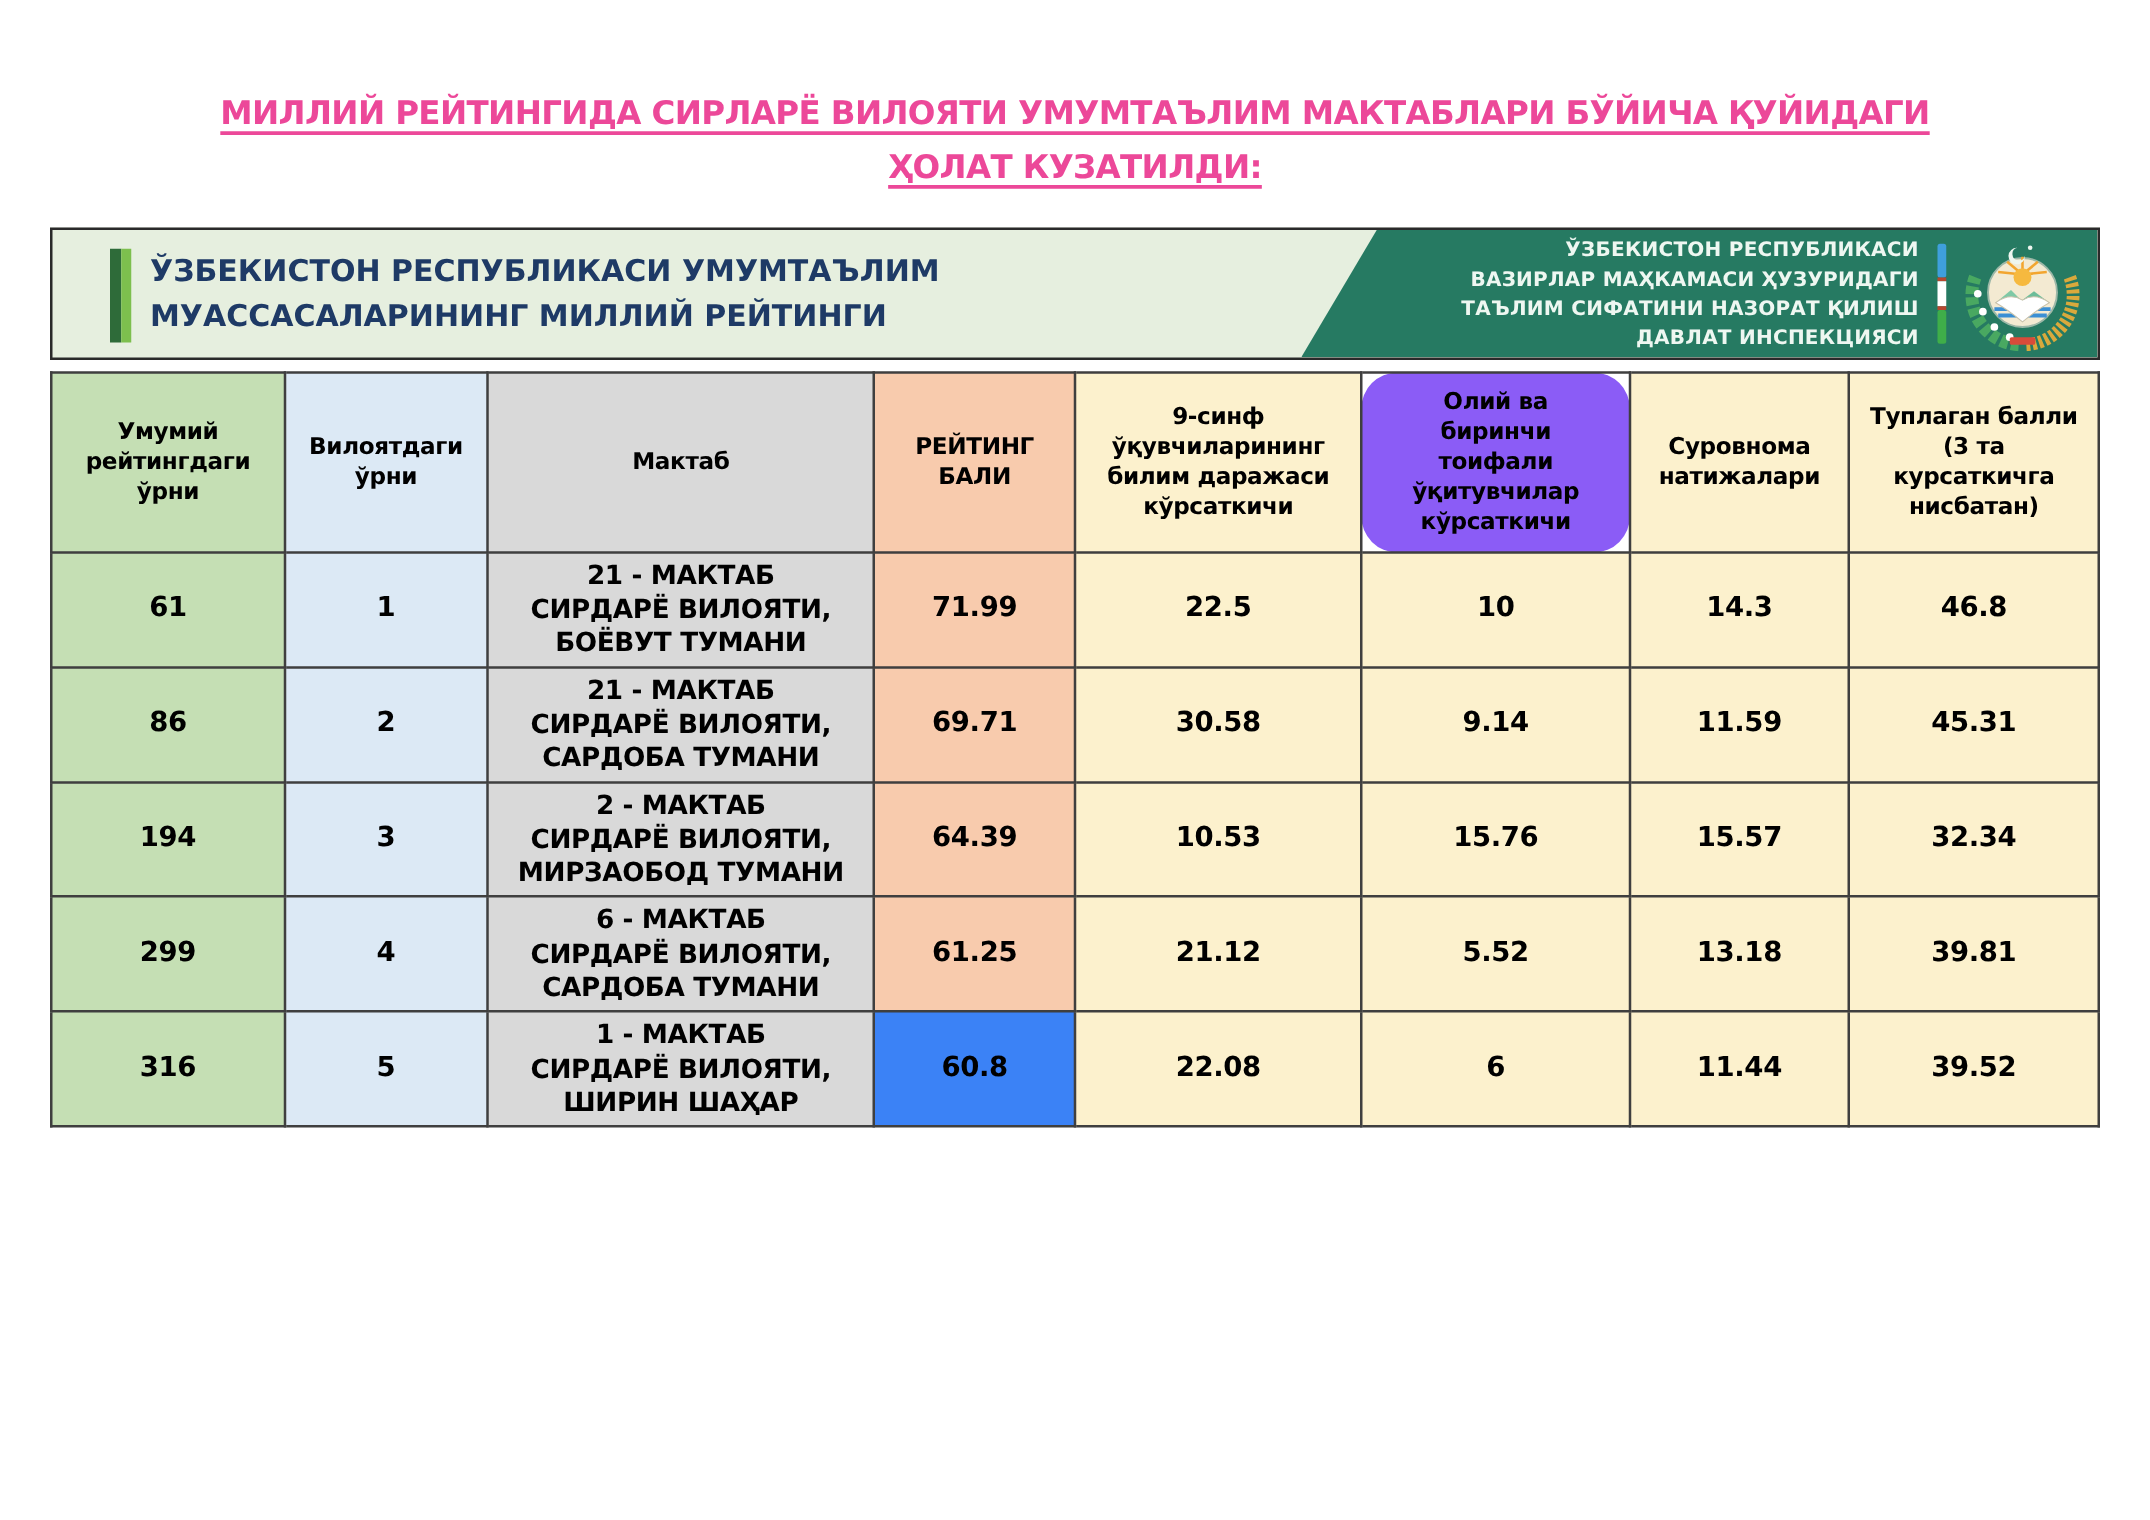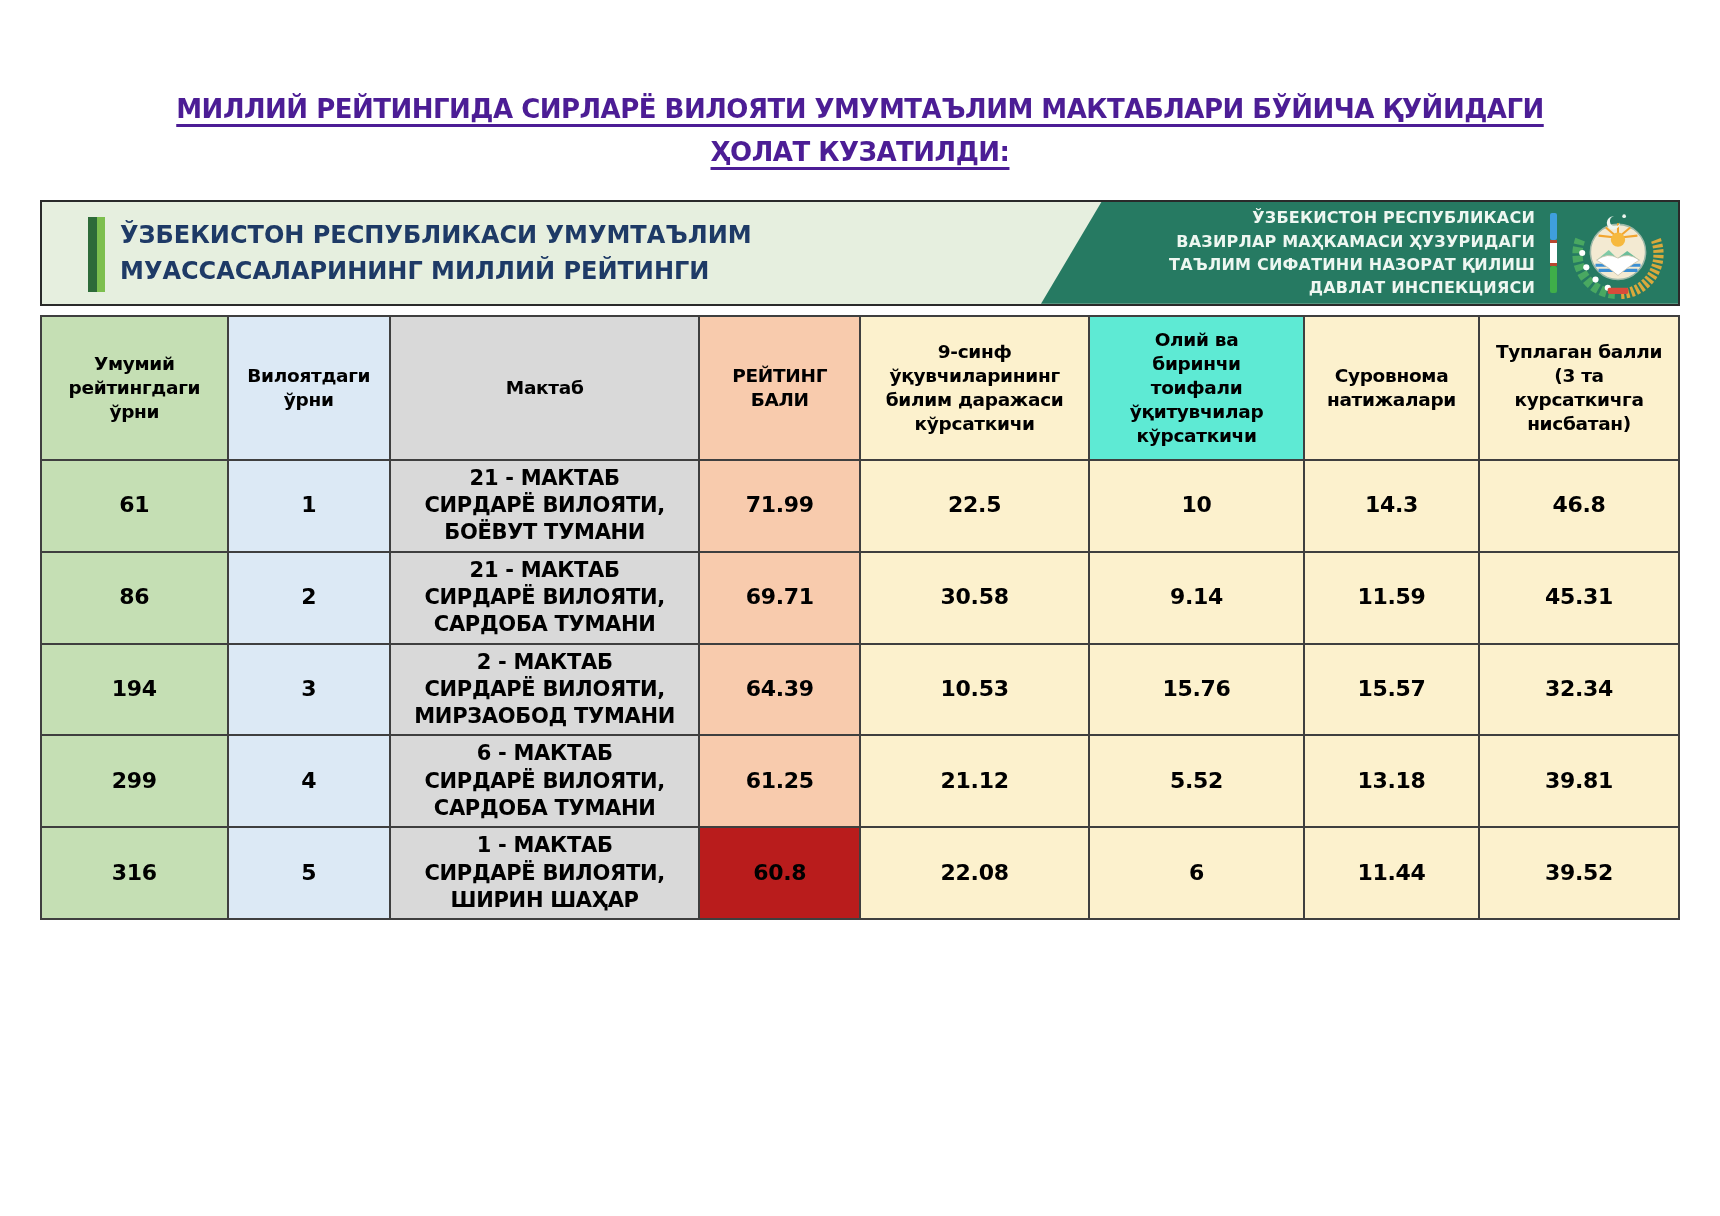--- a/index.html
+++ b/index.html
@@ -7,26 +7,26 @@
   body {
     width: 1720px; height: 1216px;
     background: #ffffff;
     font-family: "DejaVu Sans", "Liberation Sans", sans-serif;
     overflow: hidden;
   }
   .page { position: relative; width: 1720px; height: 1216px; }
 
   
   .doc-title {
-    padding-top: 88px;
+    padding-top: 70px;
     margin: 0 120px;
     text-align: center;
     font-size: 26px;
     font-weight: bold;
-    color: #4c1d95;
+    color: #ec4899;
     letter-spacing: -0.5px;
     line-height: 1.65;
     white-space: pre-line;
     text-decoration: underline;
     text-decoration-thickness: 2.5px;
     text-underline-offset: 6px;
   }
 
   
   .banner {
@@ -190,21 +190,21 @@
 ўрни</th>
           <th style="background: rgb(220, 233, 245);">Вилоятдаги
 ўрни</th>
           <th style="background: rgb(217, 217, 217);">Мактаб</th>
           <th style="background: rgb(248, 203, 173);">РЕЙТИНГ
 БАЛИ</th>
           <th style="background: rgb(252, 241, 205);">9-синф
 ўқувчиларининг
 билим даражаси
 кўрсаткичи</th>
-          <th style="background: #5eead4;">Олий ва
+          <th style="background: #8b5cf6; border-radius: 29px;">Олий ва
 биринчи
 тоифали
 ўқитувчилар
 кўрсаткичи</th>
           <th style="background: rgb(252, 241, 205);">Суровнома
 натижалари</th>
           <th style="background: rgb(252, 241, 205);">Туплаган балли
 (3 та
 курсаткичга
 нисбатан)</th>
@@ -258,21 +258,21 @@
           <td style="background: rgb(252, 241, 205);">5.52</td>
           <td style="background: rgb(252, 241, 205);">13.18</td>
           <td style="background: rgb(252, 241, 205);">39.81</td>
         </tr>
         <tr>
           <td style="background: rgb(197, 223, 180);">316</td>
           <td style="background: rgb(220, 233, 245);">5</td>
           <td class="school-cell" style="background: rgb(217, 217, 217);">1 - МАКТАБ
 СИРДАРЁ ВИЛОЯТИ,
 ШИРИН ШАҲАР</td>
-          <td style="background: #b91c1c;">60.8</td>
+          <td style="background: #3b82f6;">60.8</td>
           <td style="background: rgb(252, 241, 205);">22.08</td>
           <td style="background: rgb(252, 241, 205);">6</td>
           <td style="background: rgb(252, 241, 205);">11.44</td>
           <td style="background: rgb(252, 241, 205);">39.52</td>
         </tr>
       </tbody>
   </table>
 
 </div>
 

